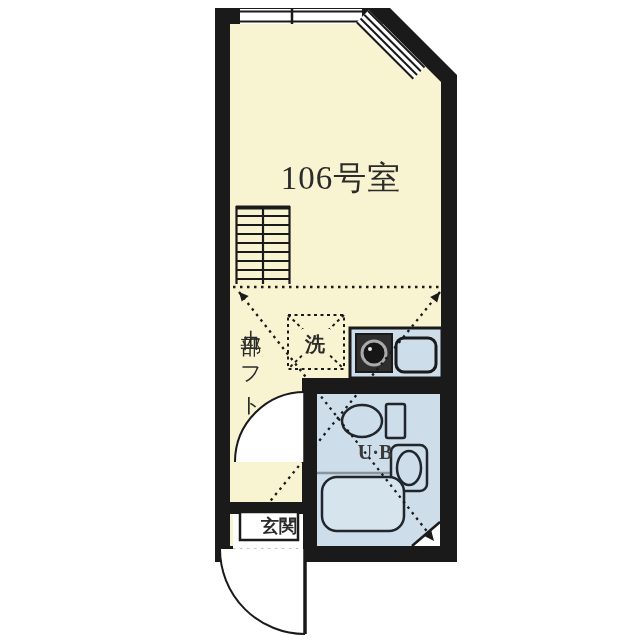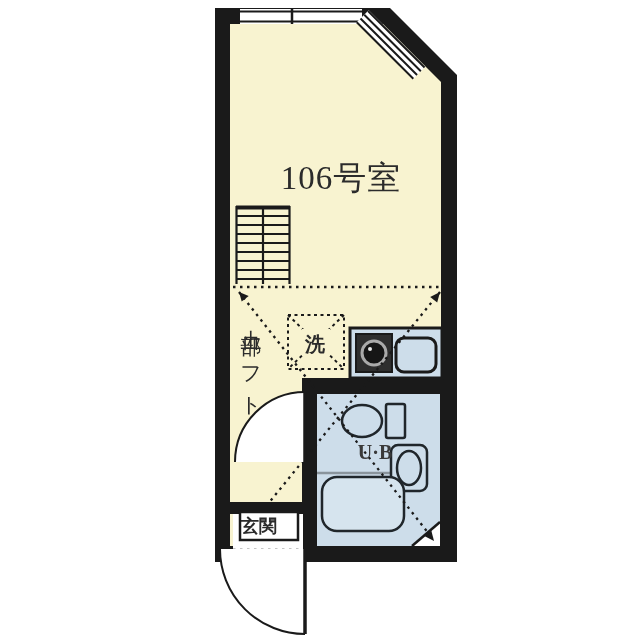--- a/index.html
+++ b/index.html
@@ -42,21 +42,21 @@
   .ub-label{
     left:326px;top:441px;width:50px;
     font-size:20px;text-align:center;font-weight:600;color:#3a3a3a;margin-left:24px;
   }
   .hall-label{
     left:230px;top:468px;width:68px;
     font-size:19px;text-align:center;font-weight:600;
   }
   .entrance-label{
     left:241px;top:513px;width:56px;height:40px;
-    font-size:18px;text-align:left;line-height:26px;font-weight:600;
+    font-size:18px;text-align:right;line-height:26px;font-weight:600;
   }
 </style>
 </head>
 <body>
 
 <div class="stage">
   <svg width="640" height="640" viewBox="0 0 640 640">
 
     <g>
       <path d="M215,8 L390,8 L457,75 L457,562 L215,562 Z" style="fill:var(--wall);"></path>

